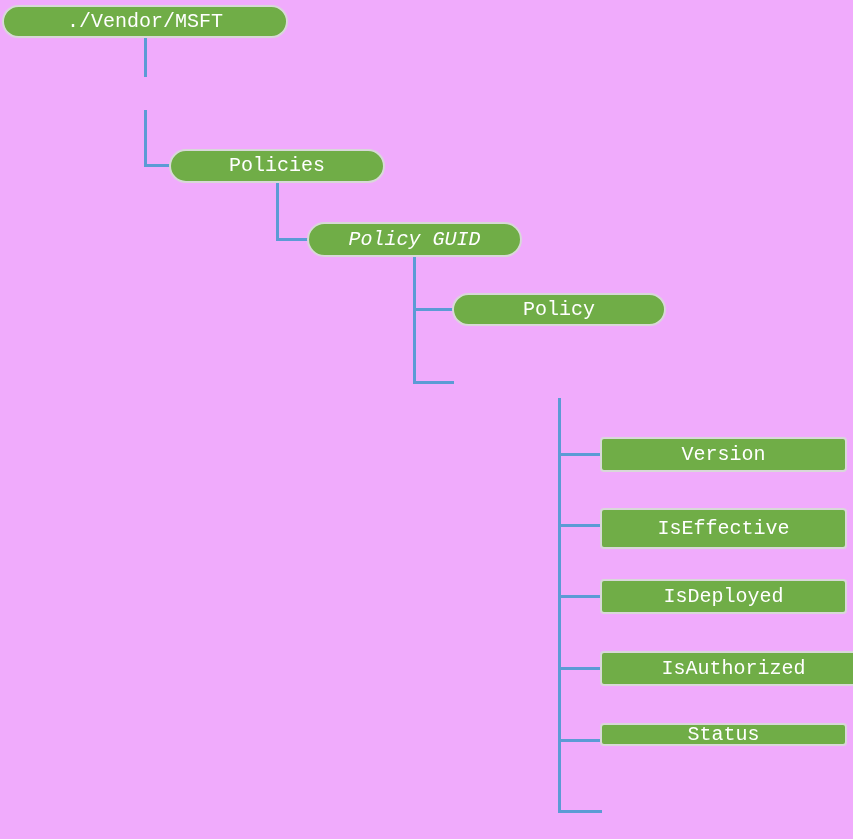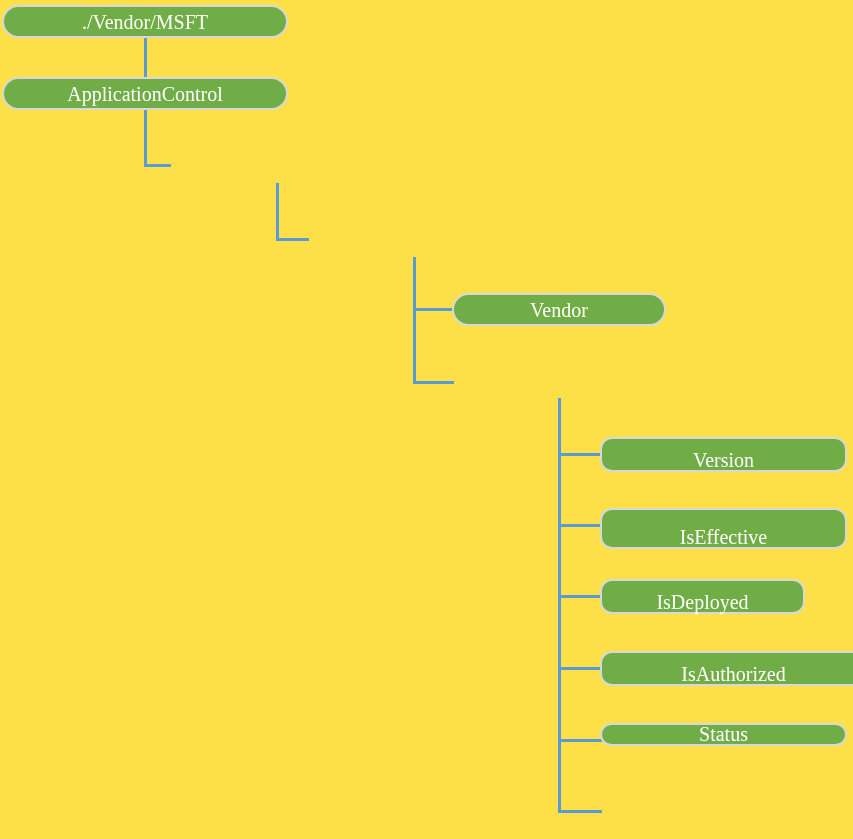--- a/index.html
+++ b/index.html
@@ -1,21 +1,21 @@
 <!DOCTYPE html>
 <html style="--node-green: #70AD47; --node-border: #D8D8D8; --connector-blue: #5B9BD5; --text-white: #FFFFFF;"><head>
 <meta charset="utf-8">
 <style>
   html, body { margin: 0; padding: 0; background: #ffffff; }
   .canvas {
     position: relative;
     width: 853px;
     height: 839px;
-    background: #fde047;
-    font-family: Liberation Serif, serif;
+    background: #f0abfc;
+    font-family: Liberation Mono, monospace;
     overflow: hidden;
   }
   .line {
     position: absolute;
     background: var(--connector-blue, #5B9BD5);
   }
   .line.v { width: 3px; }
   .line.h { height: 3px; }
   .node {
     position: absolute;
@@ -24,21 +24,21 @@
     border: 2px solid var(--node-border, #D8D8D8);
     color: var(--text-white, #FFFFFF);
     display: flex;
     align-items: center;
     justify-content: center;
     font-size: 20px;
     line-height: 1;
     white-space: nowrap;
   }
   .pill { border-radius: 18px; }
-  .rect { border-radius: 12px; align-items: flex-end; }
+  .rect { border-radius: 4px; }
   .italic { font-style: italic; }
 </style>
 </head>
 <body>
 
 <div class="canvas">
 
   <div class="line v" style="left:144px; top:38px;  height:39px;"></div>
 
   <div class="line v" style="left:144px; top:110px; height:57px;"></div>
@@ -56,40 +56,43 @@
   <div class="line h" style="left:558px; top:524px; width:44px;"></div>
   <div class="line h" style="left:558px; top:595px; width:44px;"></div>
   <div class="line h" style="left:558px; top:667px; width:44px;"></div>
   <div class="line h" style="left:558px; top:739px; width:44px;"></div>
   <div class="line h" style="left:558px; top:810px; width:44px;"></div>
 
   <div class="node pill" style="left:2px;   top:5px;   width:286px; height:33px;">
     <span>./Vendor/MSFT</span>
   </div>
 
-  <div class="node pill" style="left:2px;   top:77px;  width:286px; height:33px;">
-    <span>ApplicationControl</span>
+
+  <div class="node pill" style="left:169px; top:149px; width:216px; height:34px;">
+    <span>Policies</span>
   </div>
 
-
+  <div class="node pill italic" style="left:307px; top:222px; width:215px; height:35px;">
+    <span>Policy GUID</span>
+  </div>
 
   <div class="node pill" style="left:452px; top:293px; width:214px; height:33px;">
-    <span>Vendor</span>
+    <span>Policy</span>
   </div>
 
 
   <div class="node rect" style="left:600px; top:437px; width:247px; height:35px;">
     <span>Version</span>
   </div>
 
   <div class="node rect" style="left:600px; top:508px; width:247px; height:41px;">
     <span>IsEffective</span>
   </div>
 
-  <div class="node rect" style="left:600px; top:579px; width:205px; height:35px;">
+  <div class="node rect" style="left:600px; top:579px; width:247px; height:35px;">
     <span>IsDeployed</span>
   </div>
 
   <div class="node rect" style="left:600px; top:651px; width:267px; height:35px;">
     <span>IsAuthorized</span>
   </div>
 
   <div class="node rect" style="left:600px; top:723px; width:247px; height:23px;">
     <span>Status</span>
   </div>

